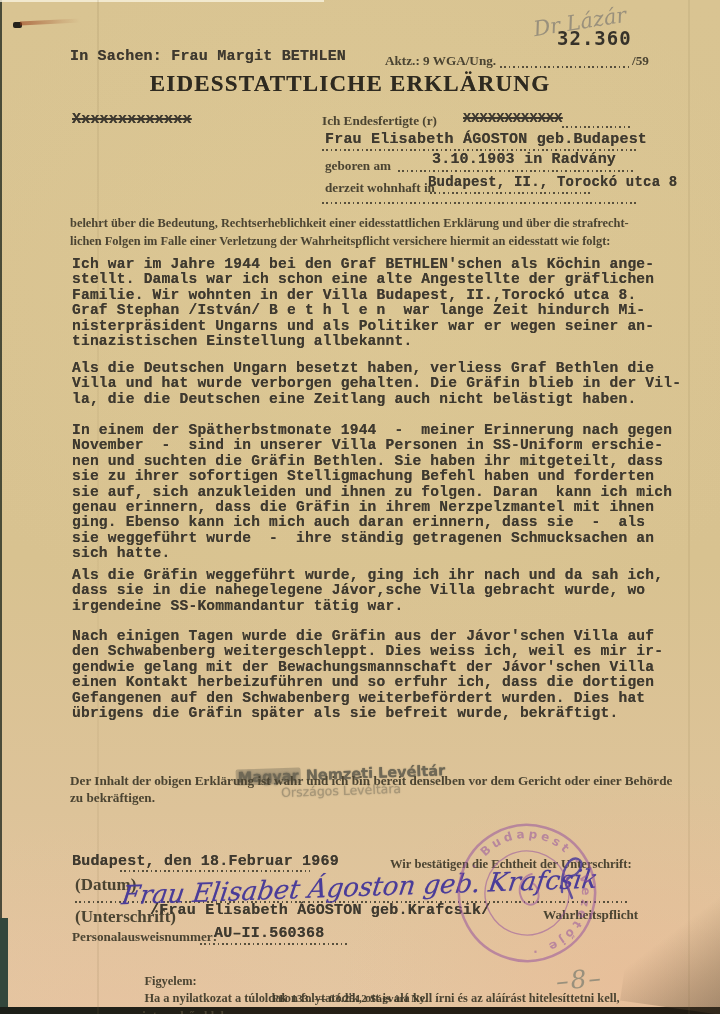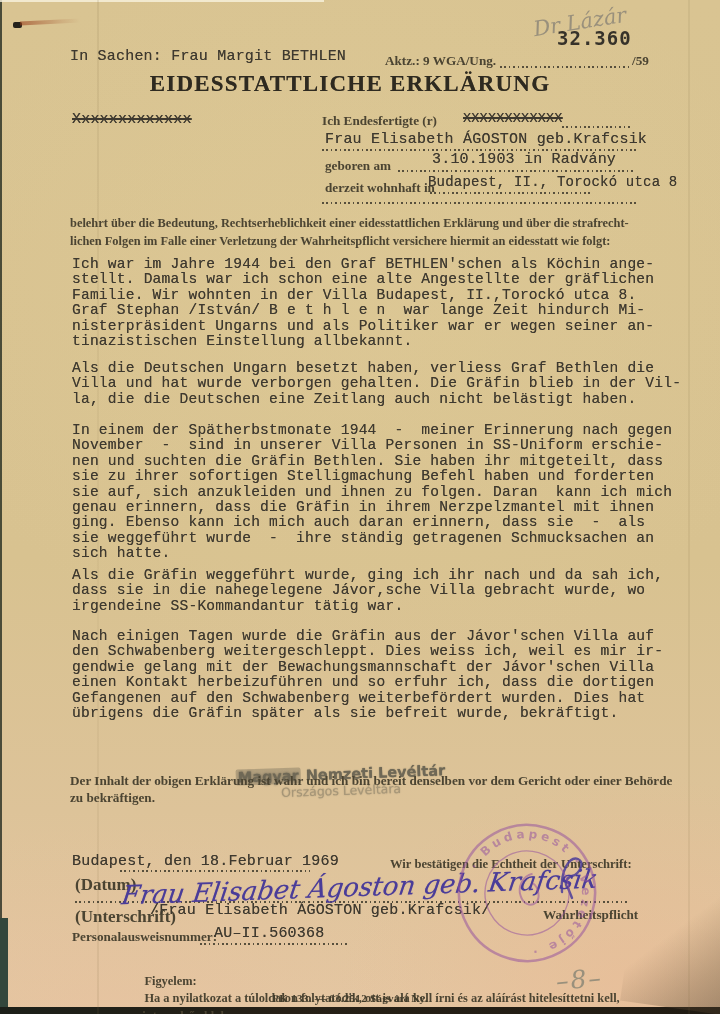--- a/index.html
+++ b/index.html
@@ -19,21 +19,21 @@
   .edge-top{position:absolute;left:0;top:0;width:45%;height:2px;background:rgba(248,242,222,.8);}
   .corner-smudge{position:absolute;right:-20px;bottom:5px;width:110px;height:150px;
     background:linear-gradient(135deg,transparent 45%,rgba(95,75,52,.30) 75%,rgba(70,55,38,.45));transform:rotate(8deg);}
   .ink-blot{position:absolute;left:13px;top:22px;width:9px;height:6px;background:#23211a;border-radius:2px;}
   .scratch{position:absolute;left:20px;top:20px;width:60px;height:4px;
     background:linear-gradient(90deg,rgba(150,60,25,.6),rgba(150,60,25,.15) 70%,transparent);transform:rotate(-3deg);}
   .crease-v1{position:absolute;left:97px;top:0;width:2px;height:100%;background:linear-gradient(180deg,rgba(120,100,60,.12),rgba(120,100,60,.05) 60%,rgba(120,100,60,.12));}
   .crease-v2{position:absolute;left:688px;top:0;width:2px;height:100%;background:rgba(120,100,60,.10);}
   
   .tw{position:absolute;font-family:"Liberation Mono","DejaVu Sans Mono",monospace;
-      font-weight:normal;color:#3e392f;font-size:14.6px;line-height:15.4px;letter-spacing:.2px;
+      font-weight:bold;color:#3e392f;font-size:14.6px;line-height:15.4px;letter-spacing:.2px;
       white-space:pre-wrap;text-shadow:0 0 .5px rgba(62,57,47,.7);}
   .tw15{font-size:15px;}
   .xout{text-decoration:line-through;text-decoration-thickness:2px;}
   
   .pr{position:absolute;font-family:"Liberation Serif","DejaVu Serif",serif;
       font-weight:bold;color:#4b4432;white-space:pre-wrap;}
   .pr13{font-size:13.2px;line-height:17px;}
   .pr12{font-size:12.4px;line-height:17.5px;}
   .pr11{font-size:17px;}
   .title{position:absolute;left:0;width:700px;text-align:center;font-family:"Liberation Serif",serif;
@@ -83,21 +83,21 @@
   <div class="tw tw15 nowrap" style="left:70px;top:49px;">In Sachen: Frau Margit BETHLEN</div>
   <div class="pr pr13 nowrap" style="left:385px;top:52px;">Aktz.: 9 WGA/Ung.</div>
   <div class="dots" style="left:500px;top:66px;width:130px;"></div>
   <div class="pr pr13 nowrap" style="left:632px;top:52px;">/59</div>
   <div class="title" style="top:71px;">EIDESSTATTLICHE ERKLÄRUNG</div>
 
   <div class="tw tw15 xout nowrap" style="left:72px;top:112px;">Xxxxxxxxxxxxx</div>
   <div class="pr pr13 nowrap" style="left:322px;top:112px;">Ich Endesfertigte (r)</div>
   <div class="tw xout nowrap" style="left:463px;top:111px;font-size:13.5px;">XXXXXXXXXXXX</div>
   <div class="dots" style="left:562px;top:126px;width:70px;"></div>
-  <div class="tw tw15 nowrap" style="left:325px;top:132px;">Frau Elisabeth ÁGOSTON geb.Krafcsik</div>
+  <div class="tw tw15 nowrap" style="left:325px;top:132px;">Frau Elisabeth ÁGOSTON geb.Budapest</div>
   <div class="dots" style="left:322px;top:149px;width:314px;"></div>
   <div class="pr pr13 nowrap" style="left:325px;top:157px;">geboren am</div>
   <div class="dots" style="left:398px;top:170px;width:236px;"></div>
   <div class="tw tw15 nowrap" style="left:432px;top:152px;">3.10.1903 in Radvány</div>
   <div class="pr pr13 nowrap" style="left:325px;top:179px;">derzeit wohnhaft in</div>
   <div class="dots" style="left:430px;top:192px;width:160px;"></div>
   <div class="tw nowrap" style="left:428px;top:175px;font-size:14px;">Budapest, II., Torockó utca 8</div>
   <div class="dots" style="left:322px;top:202px;width:316px;"></div>
   <div class="pr pr12 just" style="left:70px;top:215px;width:612px;">belehrt über die Bedeutung, Rechtserheblichkeit einer eidesstattlichen Erklärung und über die strafrecht-
 lichen Folgen im Falle einer Verletzung der Wahrheitspflicht versichere hiermit an eidesstatt wie folgt:</div>

